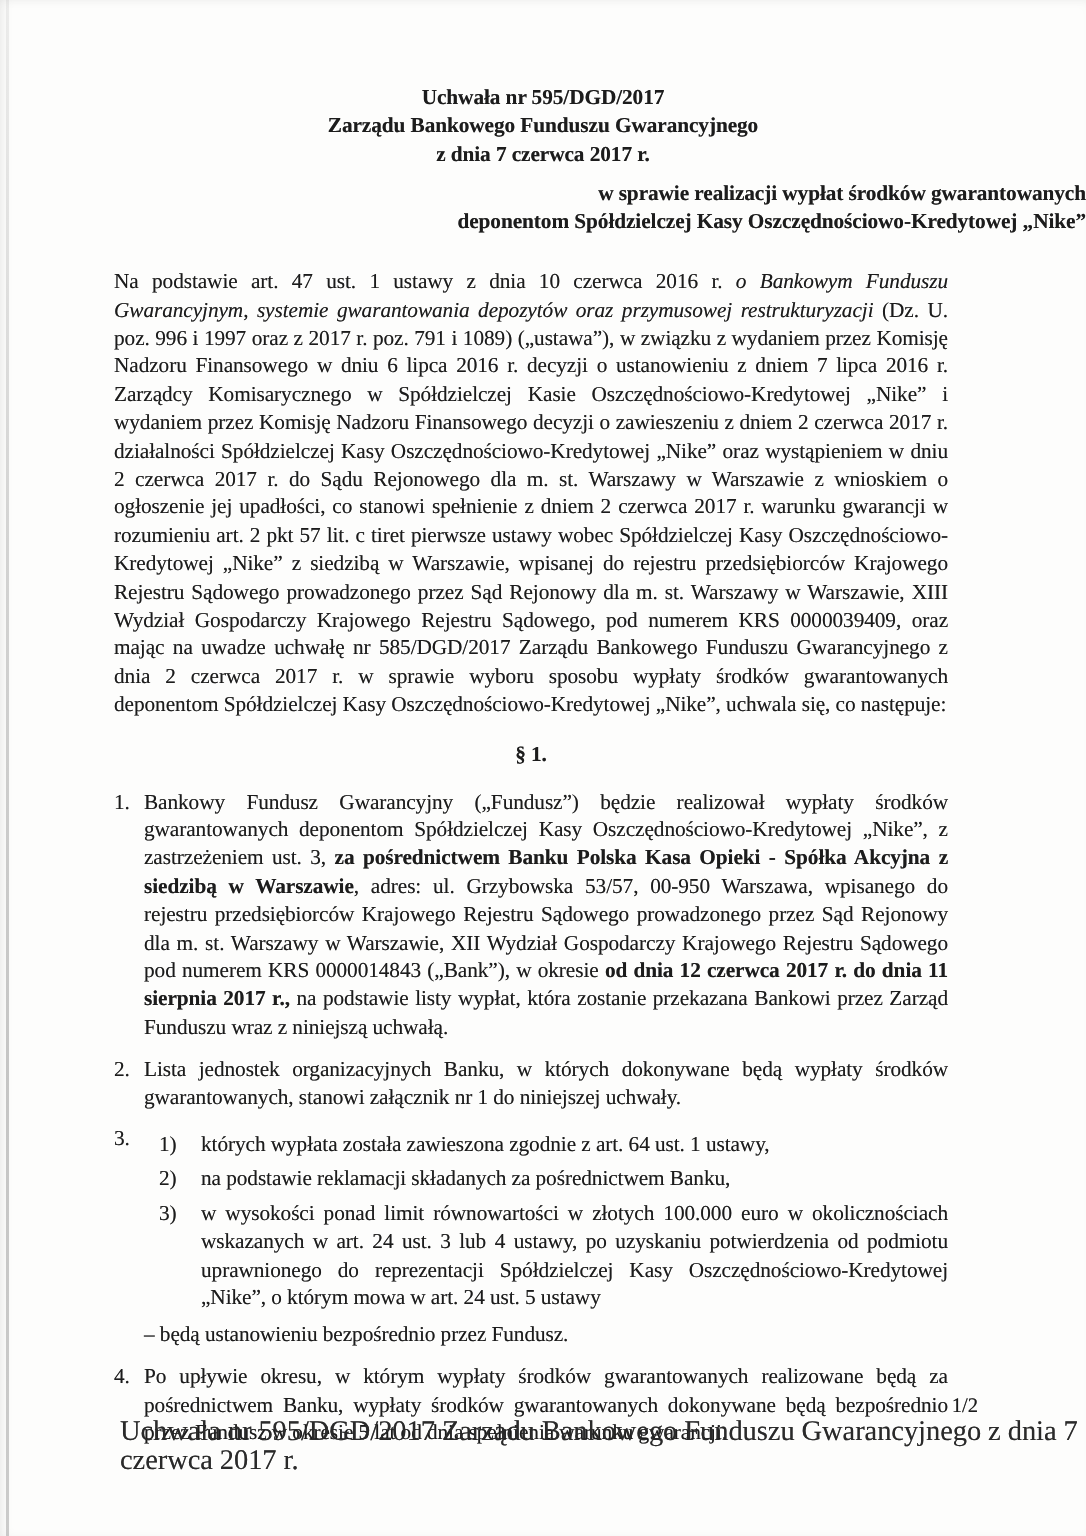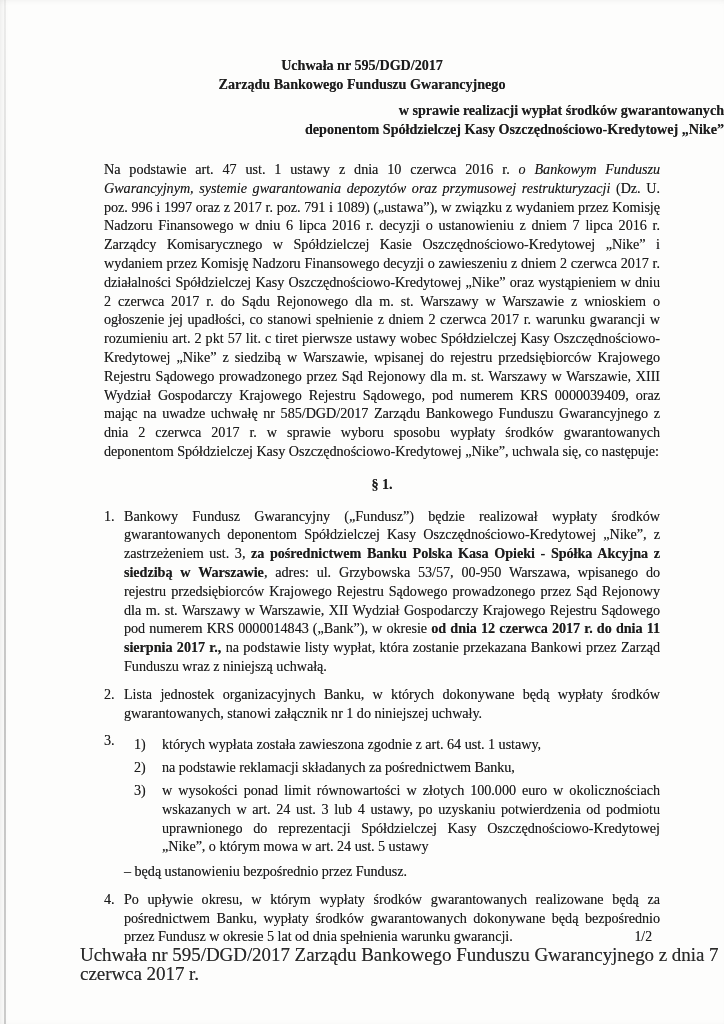--- a/index.html
+++ b/index.html
@@ -25,21 +25,21 @@
     position: absolute; left: 4px; top: 0; bottom: 0; width: 2px;
     background: linear-gradient(180deg,
       rgba(110,110,110,0.10) 0%,
       rgba(110,110,110,0.28) 35%,
       rgba(95,95,95,0.34) 70%,
       rgba(95,95,95,0.30) 100%);
   }
   .doc-header { padding-top: 56px; text-align: center; font-weight: bold; }
   .h-line { line-height: 19px; }
   .subject { margin-top: 7px; text-align: right; }
-  .content { margin-left: 104px; width: 556px; }
+  .content { margin-left: 76px; width: 556px; }
   .preamble { margin: 21px 0 0 0; text-align: justify; }
   .italic { font-style: italic; }
   .section-heading {
     text-align: center; font-weight: bold;
     margin-top: 14px; margin-bottom: 13px;
   }
   .items { list-style: none; margin: 0; padding: 0; }
   .item { display: flex; margin-bottom: 9px; }
   .item .num { width: 20px; flex: 0 0 20px; }
   .item .txt { flex: 1 1 auto; text-align: justify; }
@@ -59,20 +59,21 @@
 </style>
 </head>
 <body>
 
 <div class="page">
   <div class="scan-edge"></div>
 
   <header class="doc-header">
     <div class="h-line">Uchwała nr 595/DGD/2017</div>
     <div class="h-line">Zarządu Bankowego Funduszu Gwarancyjnego</div>
+    <div class="h-line">z dnia 7 czerwca 2017 r.</div>
     <div class="subject">
       <div class="h-line">w sprawie realizacji wypłat środków gwarantowanych</div>
       <div class="h-line">deponentom Spółdzielczej Kasy Oszczędnościowo-Kredytowej „Nike”</div>
     </div>
   </header>
 
   <div class="content">
     <p class="preamble"><span>Na podstawie art. 47 ust. 1 ustawy z dnia 10 czerwca 2016 r. </span><span class="italic">o Bankowym Funduszu Gwarancyjnym, systemie gwarantowania depozytów oraz przymusowej restrukturyzacji</span><span> (Dz. U. poz. 996 i 1997 oraz z 2017 r. poz. 791 i 1089) („ustawa”), w związku z wydaniem przez Komisję Nadzoru Finansowego w dniu 6 lipca 2016 r. decyzji o ustanowieniu z dniem 7 lipca 2016 r. Zarządcy Komisarycznego w Spółdzielczej Kasie Oszczędnościowo-Kredytowej „Nike” i wydaniem przez Komisję Nadzoru Finansowego decyzji o zawieszeniu z dniem 2 czerwca 2017 r. działalności Spółdzielczej Kasy Oszczędnościowo-Kredytowej „Nike” oraz wystąpieniem w dniu 2 czerwca 2017 r. do Sądu Rejonowego dla m. st. Warszawy w Warszawie z wnioskiem o ogłoszenie jej upadłości, co stanowi spełnienie z dniem 2 czerwca 2017 r. warunku gwarancji w rozumieniu art. 2 pkt 57 lit. c tiret pierwsze ustawy wobec Spółdzielczej Kasy Oszczędnościowo-Kredytowej „Nike” z siedzibą w Warszawie, wpisanej do rejestru przedsiębiorców Krajowego Rejestru Sądowego prowadzonego przez Sąd Rejonowy dla m. st. Warszawy w Warszawie, XIII Wydział Gospodarczy Krajowego Rejestru Sądowego, pod numerem KRS 0000039409, oraz mając na uwadze uchwałę nr 585/DGD/2017 Zarządu Bankowego Funduszu Gwarancyjnego z dnia 2 czerwca 2017 r. w sprawie wyboru sposobu wypłaty środków gwarantowanych deponentom Spółdzielczej Kasy Oszczędnościowo-Kredytowej „Nike”, uchwala się, co następuje:</span></p>
 
     <div class="section-heading">§ 1.</div>

